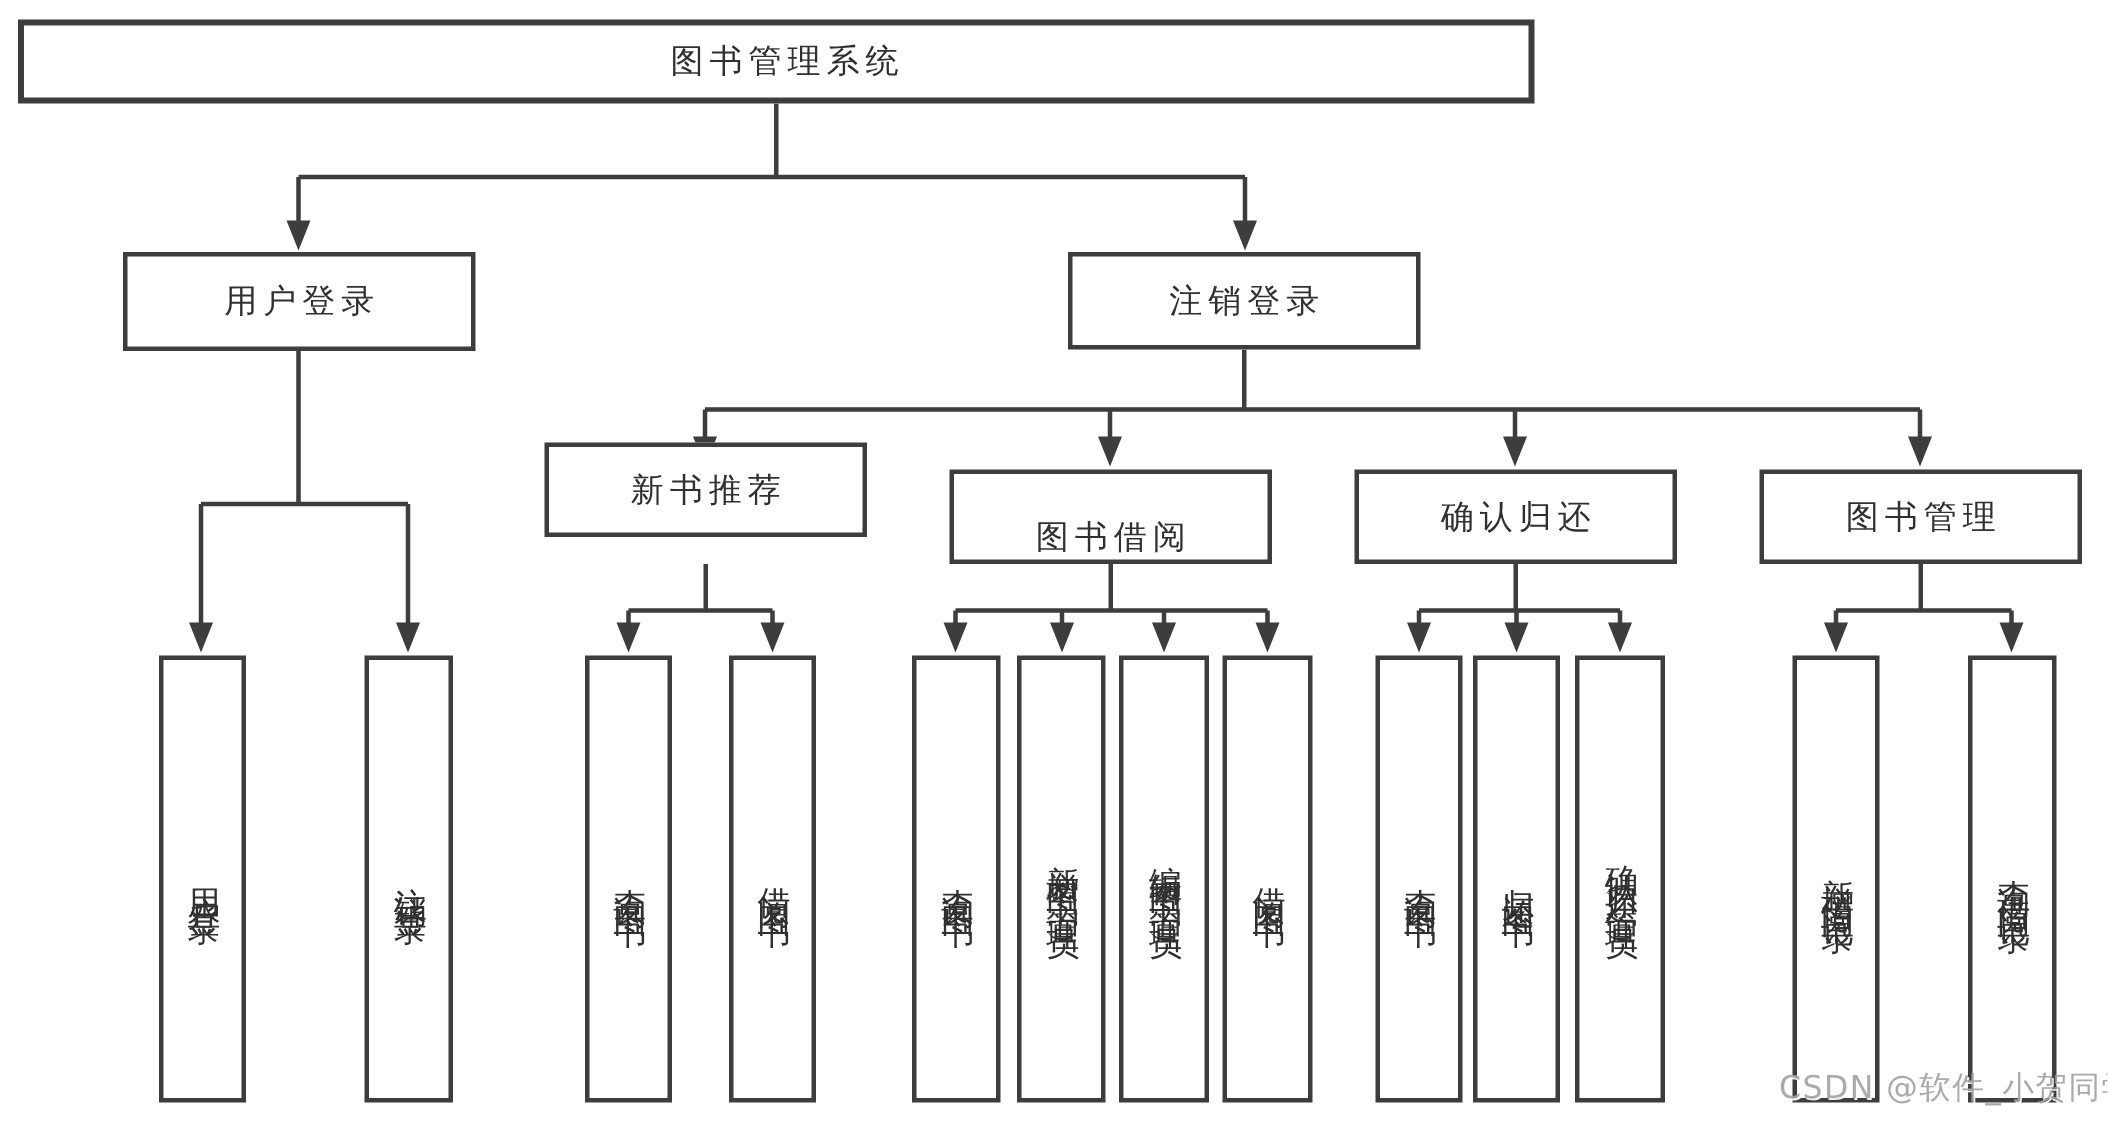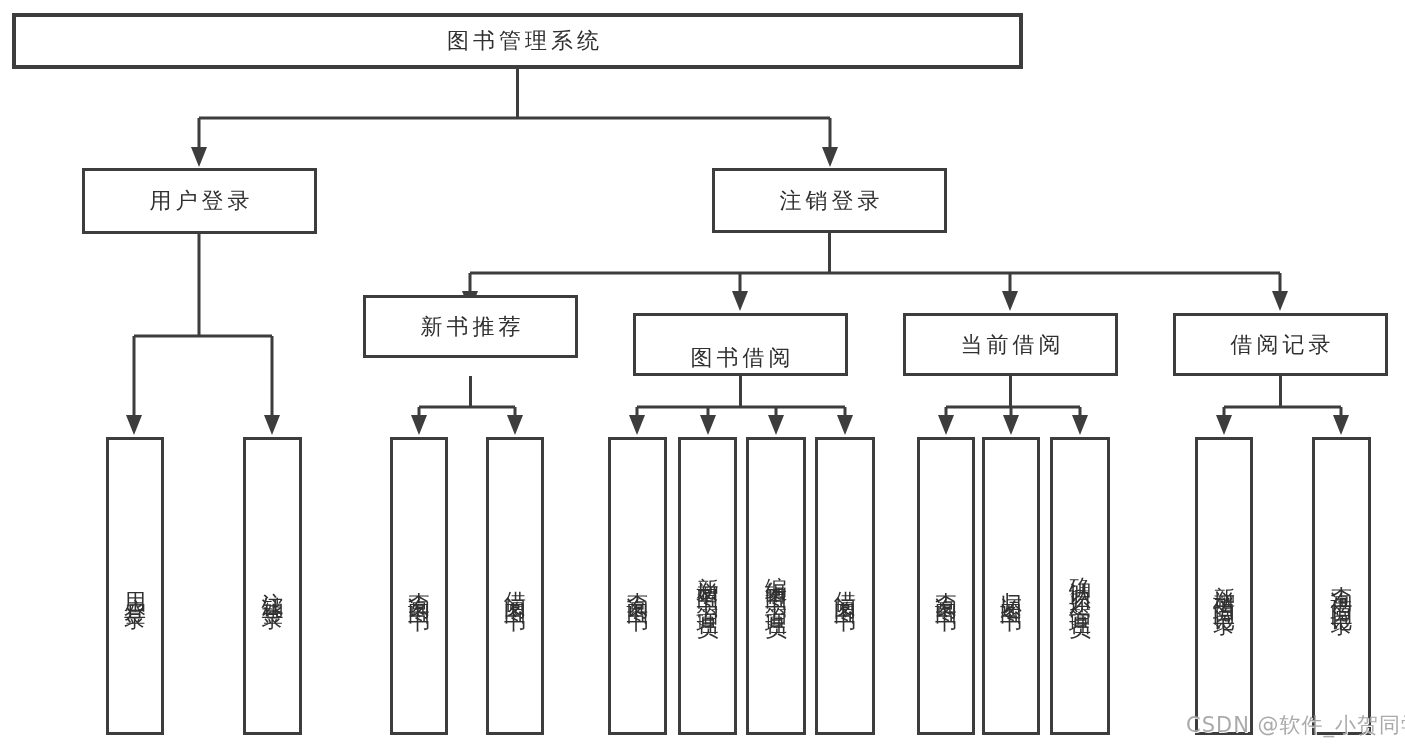--- a/index.html
+++ b/index.html
@@ -100,24 +100,24 @@
     <span>注销登录</span>
   </div>
 
   <div class="box box-h" style="left:363px; top:295px; width:215px; height:63px;">
     <span>新书推荐</span>
   </div>
   <div class="box box-h" style="left:633px; top:313px; width:215px; height:63px;align-items:flex-end;">
     <span>图书借阅</span>
   </div>
   <div class="box box-h" style="left:903px; top:313px; width:215px; height:63px;">
-    <span>当前借阅</span>
+    <span>确认归还</span>
   </div>
   <div class="box box-h" style="left:1173px; top:313px; width:215px; height:63px;">
-    <span>借阅记录</span>
+    <span>图书管理</span>
   </div>
 
   <div class="box box-v" style="left:106px; top:437px; width:58px; height:298px;">
     <span>用户登录</span>
   </div>
   <div class="box box-v" style="left:243px; top:437px; width:59px; height:298px;">
     <span>注销登录</span>
   </div>
 
   <div class="box box-v" style="left:390px; top:437px; width:58px; height:298px;">

